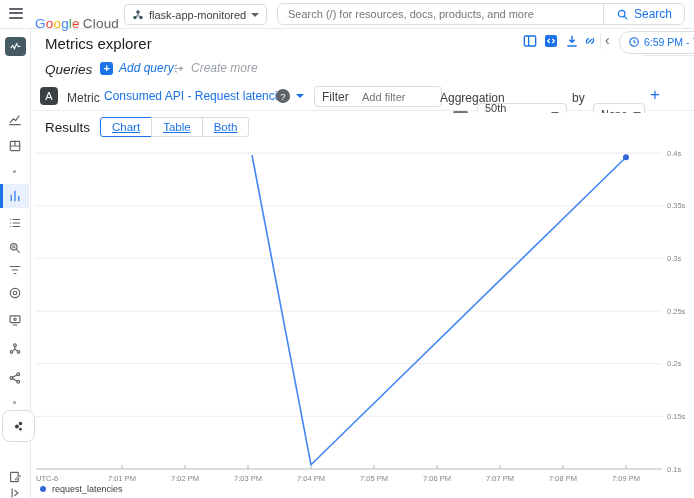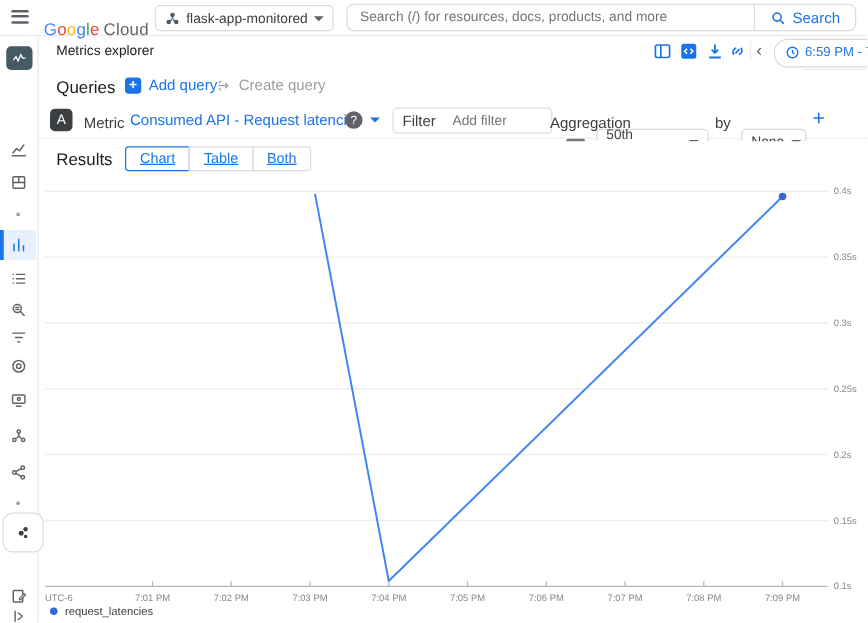--- a/index.html
+++ b/index.html
@@ -33,29 +33,29 @@
   .rail-item{position:absolute;left:0;width:29px;height:24px;display:flex;align-items:center;
              justify-content:center;color:#5f6368;cursor:pointer;}
   .rail-item.active{background:#e8f0fe;color:#1a73e8;}
   .rail-item.active::before{content:"";position:absolute;left:0;top:0;bottom:0;width:3px;background:#1a73e8;}
   .rail-dot{position:absolute;left:13px;width:3px;height:3px;border-radius:50%;background:#9aa0a6;}
   .rail-boxed{position:absolute;left:2px;width:31px;height:30px;background:#fff;border:1px solid #dadce0;
               border-radius:8px;display:flex;align-items:center;justify-content:center;z-index:6;cursor:pointer;}
   .icon-svg{display:inline-flex;align-items:center;justify-content:center;}
   
   .pagehead{position:absolute;left:30px;top:28px;width:664px;height:27px;border-bottom:1px solid #e8eaed;background:#fff;}
-  .pagetitle{position:absolute;left:15px;top:7px;font-size:11px;color:#202124;}
+  .pagetitle{position:absolute;left:15px;top:7px;font-size:15px;color:#202124;}
   .hicon{position:absolute;top:5px;width:17px;height:17px;color:#1a73e8;cursor:pointer;}
   .hdivider{position:absolute;left:570px;top:5px;width:1px;height:16px;background:#e8eaed;}
   .chevleft{position:absolute;left:575px;top:4px;font-size:14px;color:#5f6368;cursor:pointer;}
   .timepill{position:absolute;left:589px;top:2.5px;width:112px;height:21px;border:1px solid #dadce0;
             border-radius:11px 0 0 11px;display:flex;align-items:center;padding-left:8px;gap:4px;
             color:#1a73e8;font-size:10.5px;white-space:nowrap;cursor:pointer;background:#fff;}
   
-  .queriesbar{position:absolute;left:30px;top:55px;width:612px;height:28px;border-bottom:1px solid #ebedef;background:#fff;}
+  .queriesbar{position:absolute;left:30px;top:55px;width:612px;height:28px;border-bottom:1px solid #ebedef;background:#fff;font-style:italic;}
   .secttitle{font-size:13.5px;color:#202124;}
   .addquery{position:absolute;left:70px;top:6px;display:flex;align-items:center;gap:6px;color:#1a73e8;
             font-size:12px;font-weight:500;cursor:pointer;}
   .plussq{width:13px;height:13px;background:#1a73e8;border-radius:3px;color:#fff;font-size:11px;line-height:12px;
           text-align:center;font-weight:700;}
   .createratio{position:absolute;left:143px;top:6px;display:flex;align-items:center;gap:5px;color:#9aa0a6;
                font-size:12px;cursor:default;}
   
   .queryrow{position:absolute;left:30px;top:83px;width:664px;height:27px;border-bottom:1px solid #ebedef;
             background:#fff;display:flex;align-items:center;}
@@ -266,21 +266,21 @@
   <div class="addquery">
     <span class="plussq">+</span>
     <span>Add query</span>
   </div>
   <div class="createratio">
     <span class="icon-svg">
       <svg width="13" height="13" viewBox="0 0 24 24" fill="none" stroke="#9aa0a6" stroke-width="2">
           <path d="M3 12h14M13 8l4 4-4 4M7 5l-3 3M7 19l-3-3"></path>
         </svg>
     </span>
-    <span>Create query</span>
+    <span>Create more</span>
   </div>
 </div>
 
 <div class="queryrow">
   <div class="qchip">A</div>
   <div class="qlabel metriclabel">Metric</div>
   <div class="metricdd">
     <span>Consumed API - Request latencies</span>
     <span class="caret"></span>
   </div>

